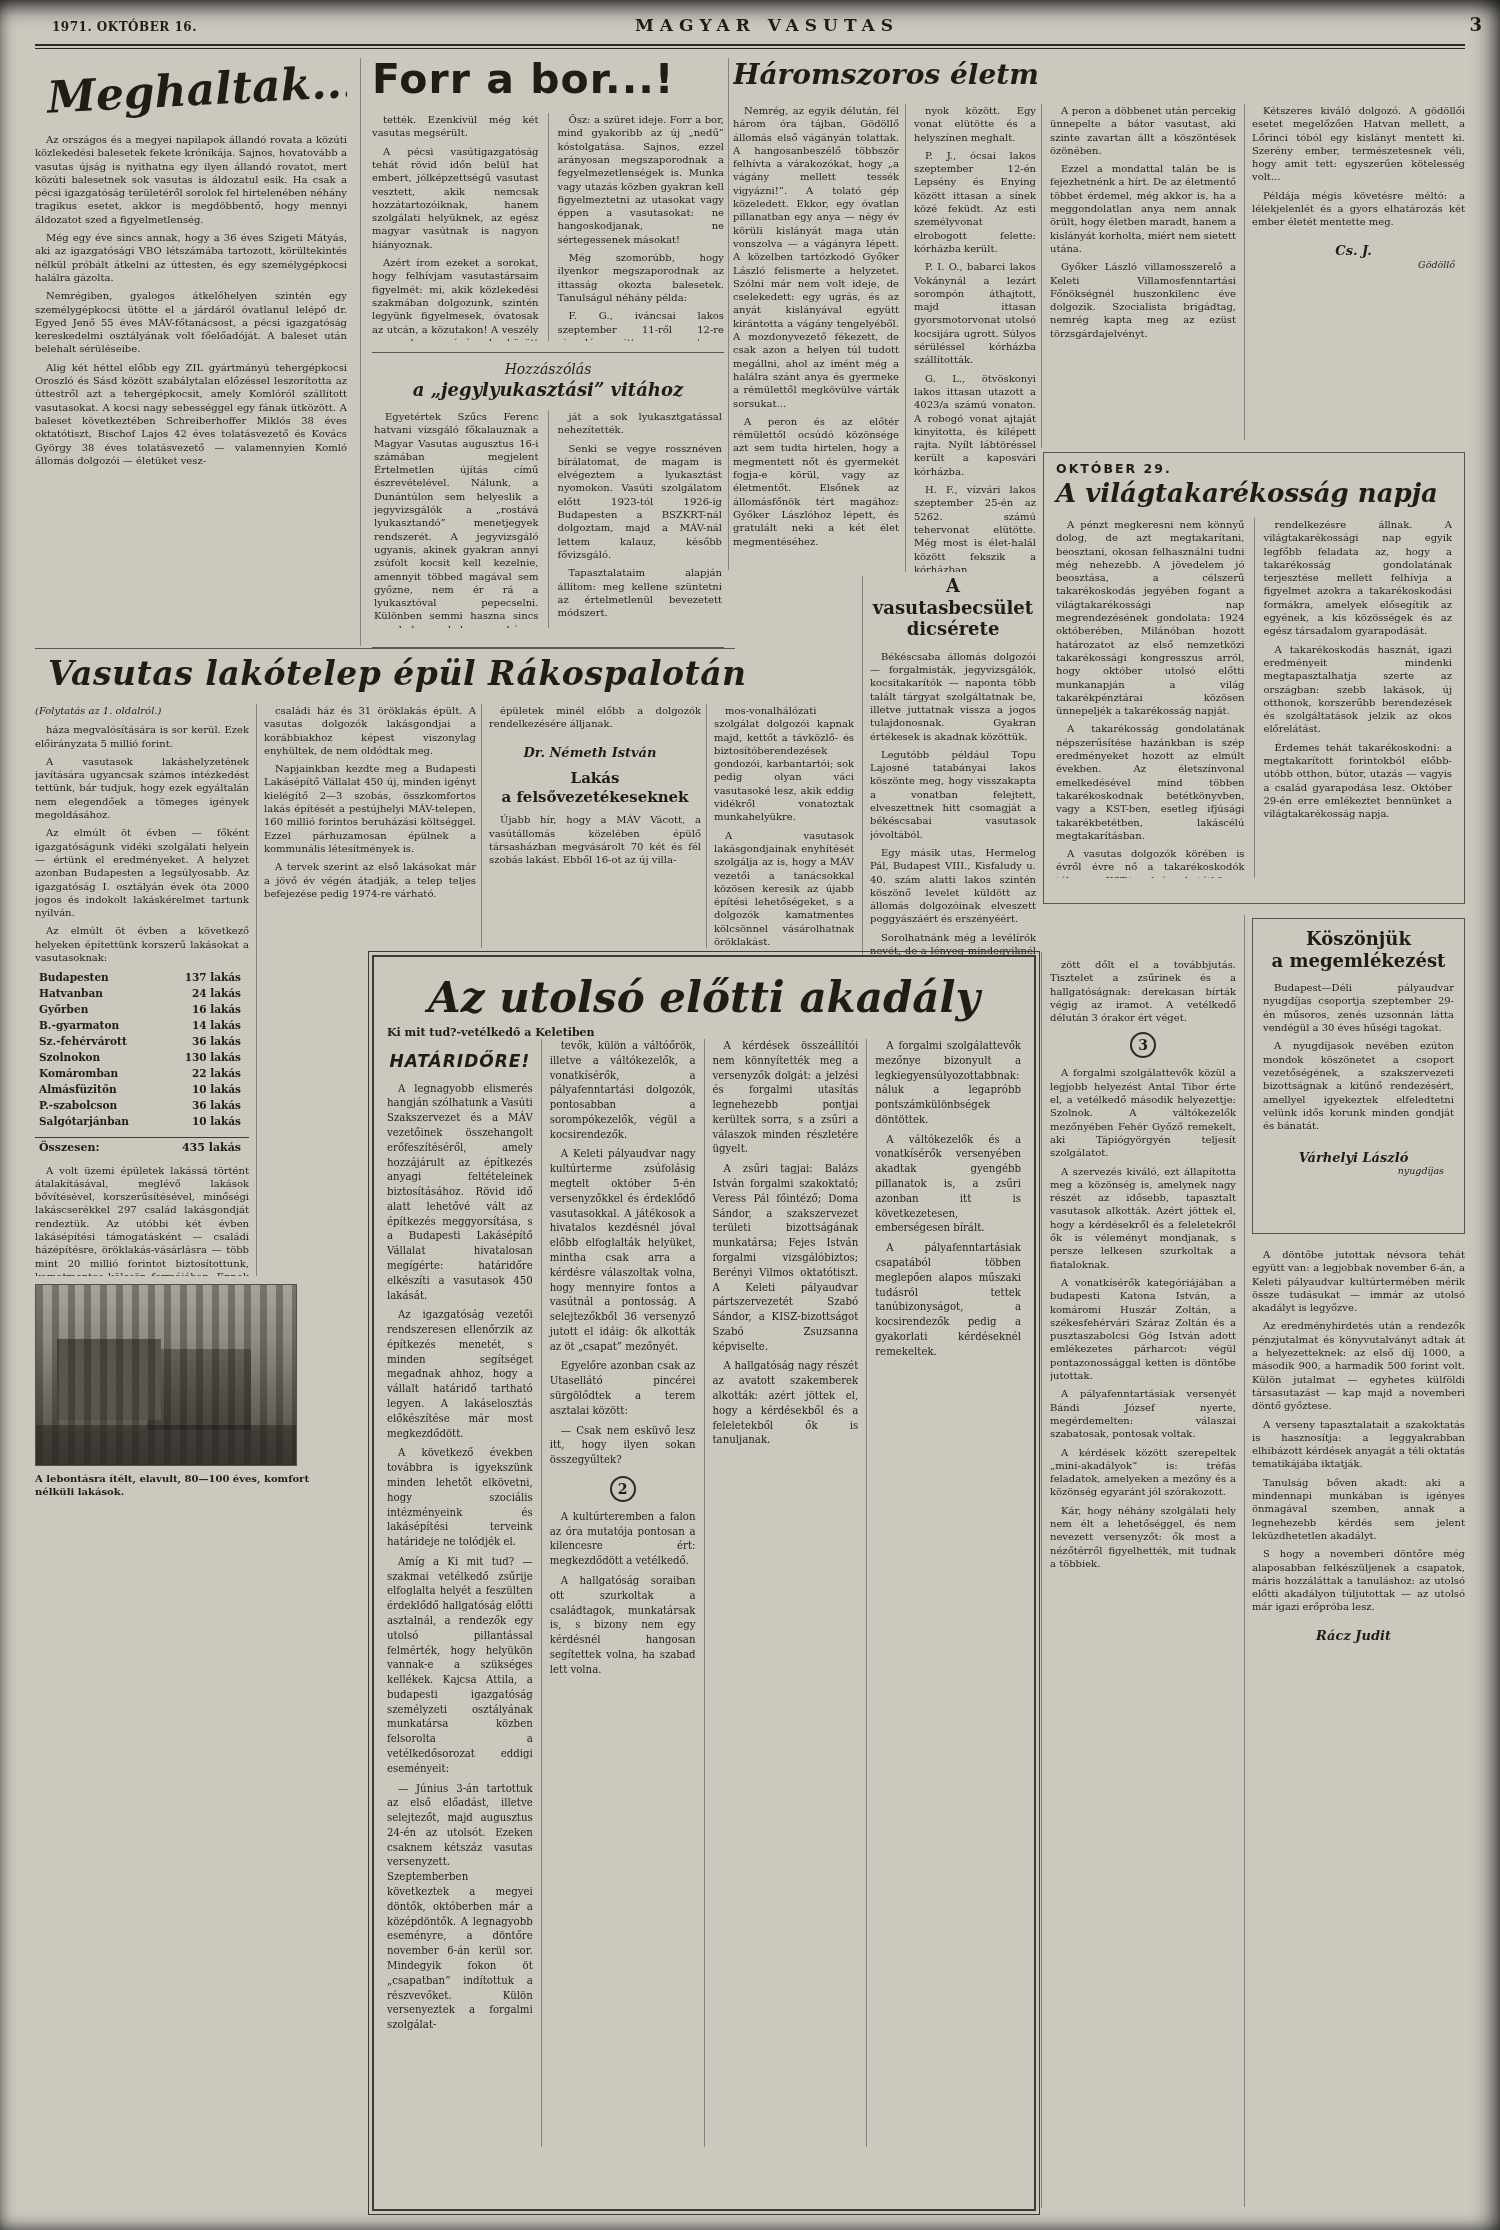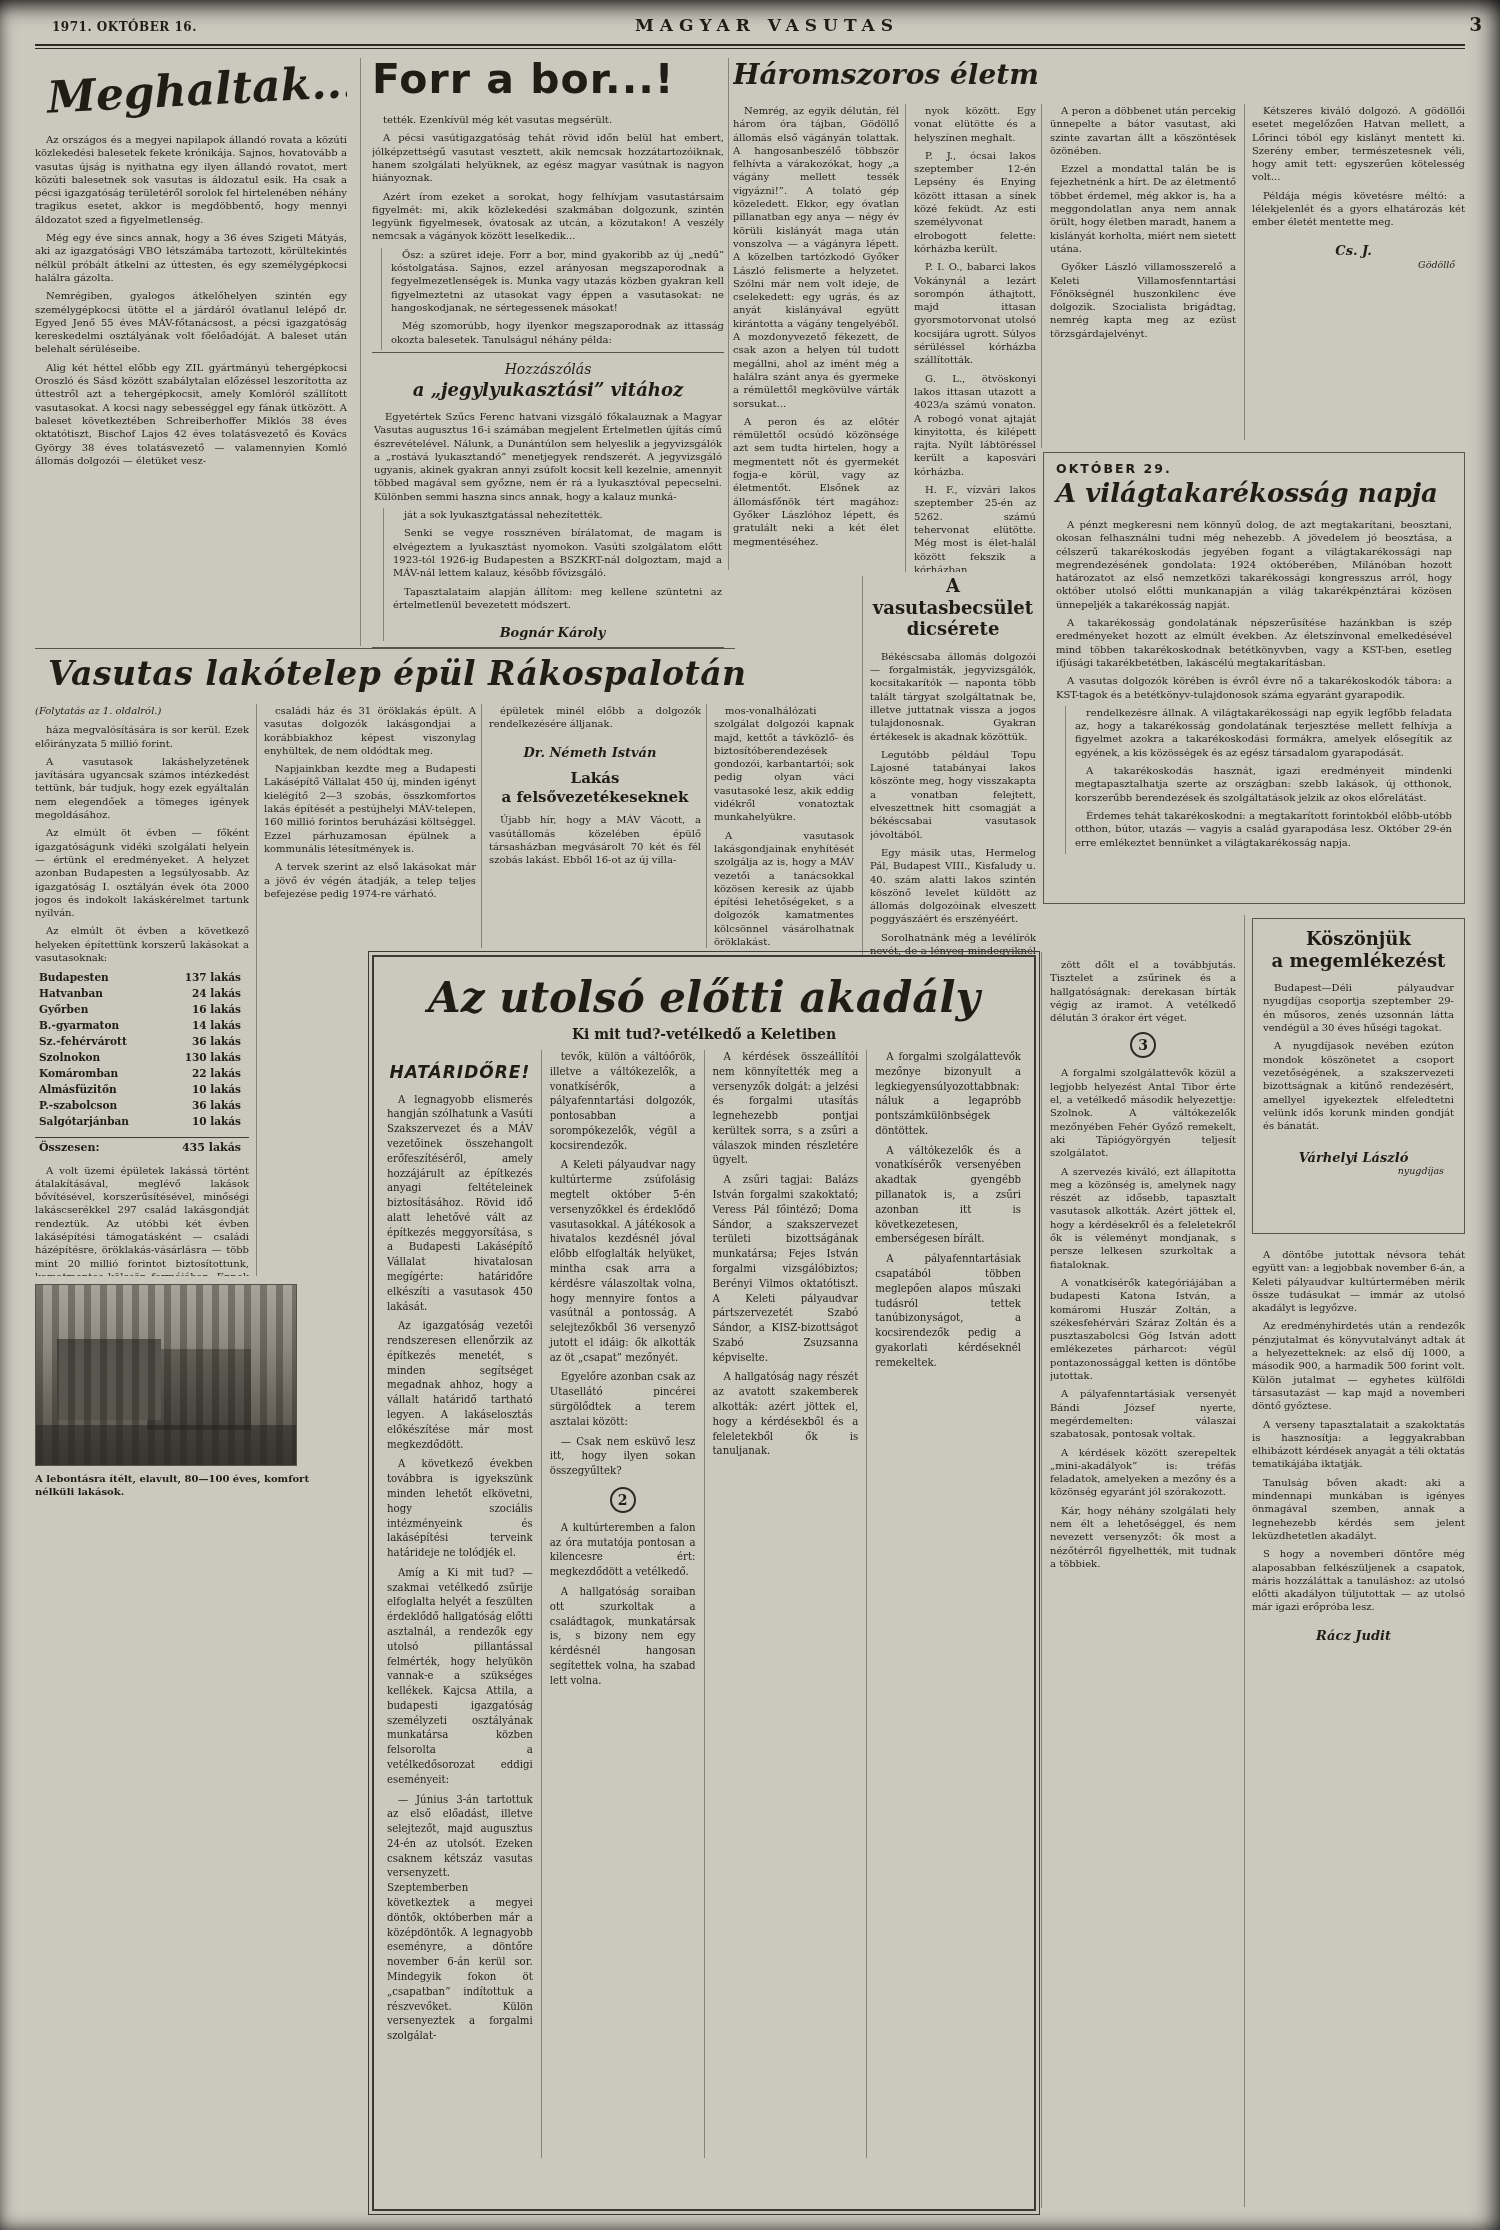--- a/index.html
+++ b/index.html
@@ -18,31 +18,31 @@
 
   
   .vr { position:absolute; width:1px; background:#87837a; }
   .hrule { position:absolute; height:1px; background:#5a564d; }
 
   
   .body { font-size:10px; line-height:1.33; text-align:justify; overflow:hidden; }
   .para { margin-bottom:5px; text-indent:11px; }
   .sig { text-align:center; font-weight:bold; font-style:italic; font-size:13px; margin-top:13px; padding-right:10px; }
   .sigplace { text-align:right; font-style:italic; font-size:9.5px; padding-right:10px; }
-  .cols { display:flex;flex-direction:column; }
+  .cols { display:flex; }
   .cols > .c { flex:1; min-width:0; }
   .cols > .c + .c { border-left:1px solid #87837a; margin-left:9px; padding-left:9px; }
 
   
   .t-meghaltak { font-style:italic; font-weight:bold; font-size:44px; transform:rotate(-3deg); margin:8px 0 18px 12px; }
   .t-forr { font-family:"DejaVu Sans", sans-serif; font-weight:bold; font-size:41px; letter-spacing:1px; line-height:1.05; margin:2px 0 12px; }
   .t-harom { font-style:italic; font-weight:bold; font-size:28px; white-space:nowrap; }
   .t-lakotelep { font-style:italic; font-weight:bold; font-size:33px; letter-spacing:.5px; }
   .t-azutolso { font-style:italic; font-size:42px; text-align:center; margin:6px 0 4px; }
-  .t-azutolso-sub { text-align:center; font-weight:bold; font-size:14px; margin-bottom:8px; }
+  .t-azutolso-sub { text-align:left; font-weight:bold; font-size:11px; margin-bottom:0; }
   .t-vilag { font-style:italic; font-weight:bold; font-size:26px; margin:2px 0 10px; }
   .kicker { font-family:"DejaVu Sans", sans-serif; font-weight:bold; font-size:12.5px; letter-spacing:2px; }
   .t-center2 { text-align:center; font-weight:bold; font-size:18px; line-height:1.2; margin-bottom:10px; }
   .t-hozza-k { text-align:center; font-style:italic; font-size:14px; margin-bottom:2px; }
   .t-hozza { text-align:center; font-style:italic; font-weight:bold; font-size:18px; margin-bottom:10px; }
   .t-hatarido { font-family:"DejaVu Sans", sans-serif; font-style:italic; font-weight:bold; font-size:17px; letter-spacing:1px; margin:10px 0 8px; text-align:center; }
   .t-lakas { text-align:center; font-weight:bold; font-size:15px; line-height:1.25; margin:8px 0 7px; }
   .note { font-style:italic; font-size:10px; margin-bottom:6px; }
 
   

